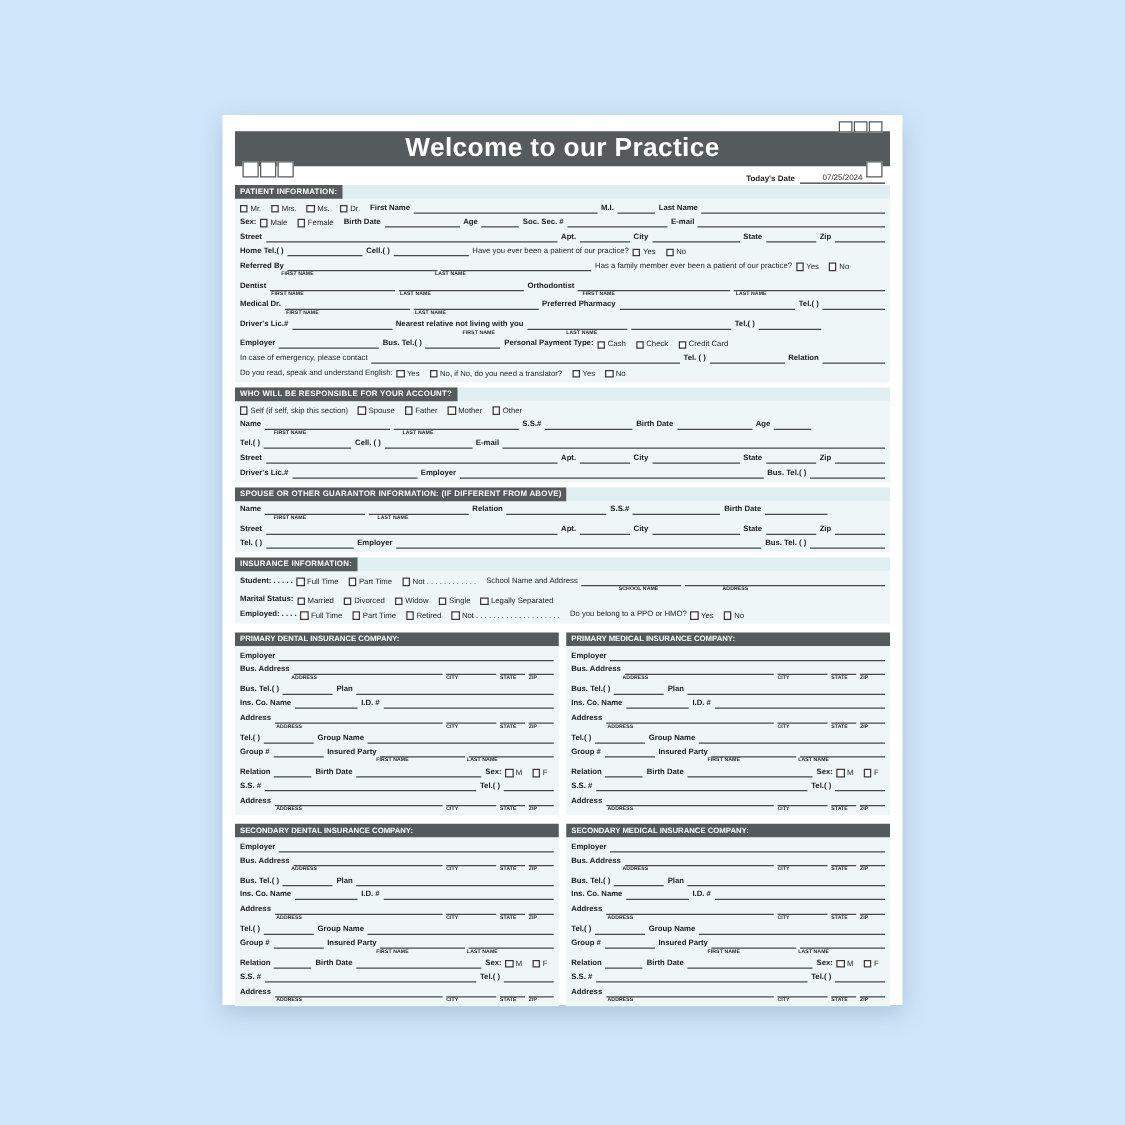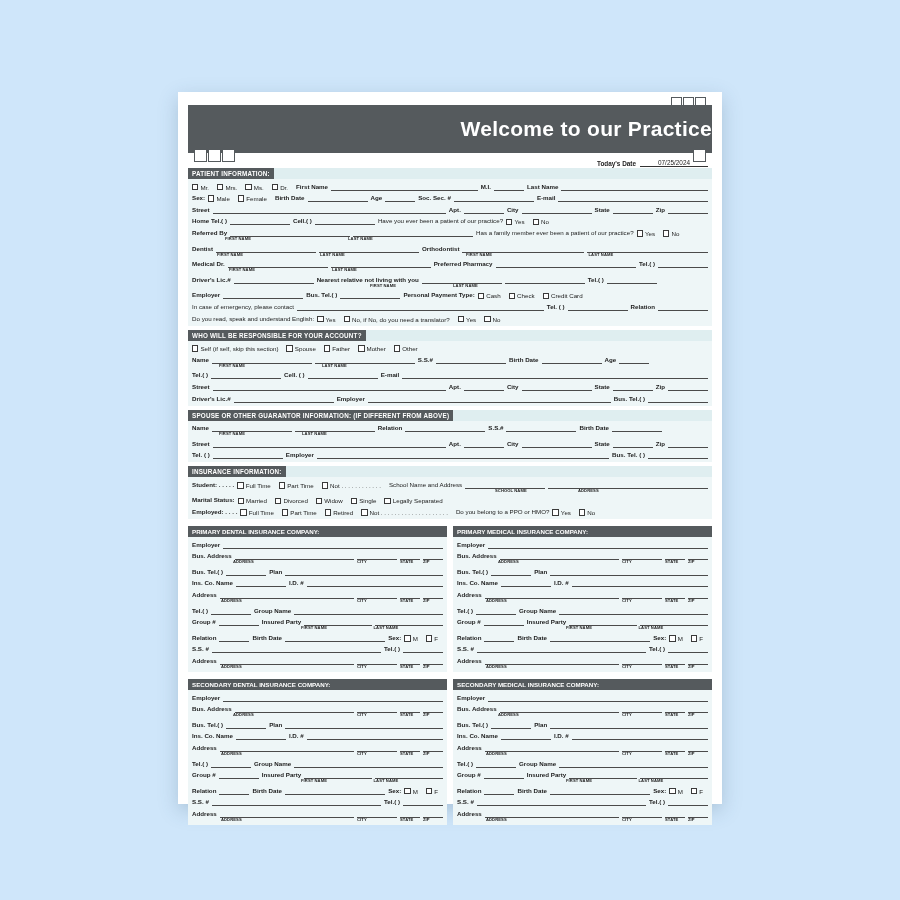--- a/index.html
+++ b/index.html
@@ -18,23 +18,23 @@
   .sheet{
     position:absolute;
     left:188px;top:105px;width:524px;height:690px;
     background:#ffffff;
     font-size:6.2px;
     color:#1b1b1b;
   }
   
   .banner{
     position:relative;
-    height:48px;
+    height:28px;
     background:#555a5d;
-    display:flex;align-items:center;justify-content:flex-end;
+    display:flex;align-items:center;justify-content:center;
   }
   .banner h1{
     margin:0;
     color:#ffffff;
     font-size:21px;
     font-weight:bold;
     letter-spacing:.3px;
   }
   .sq{position:absolute;background:#ffffff;}
   .sq.a{left:6px;bottom:-9px;width:11px;height:11px;background:#fff;border:1px solid #555a5d;}

